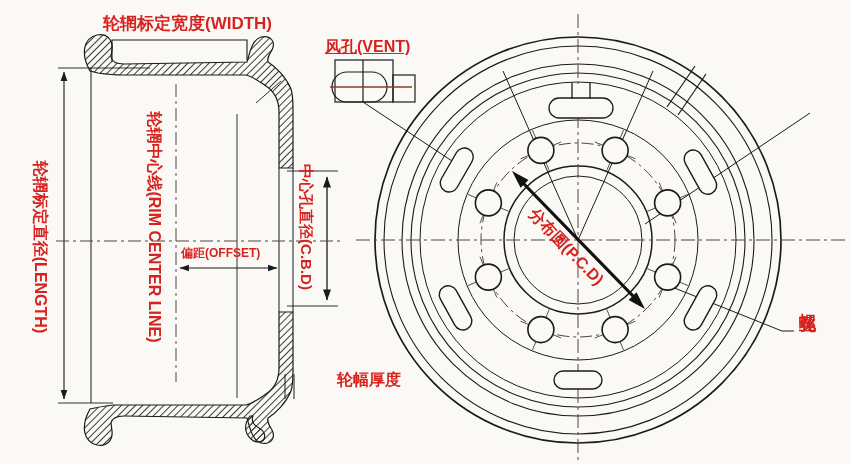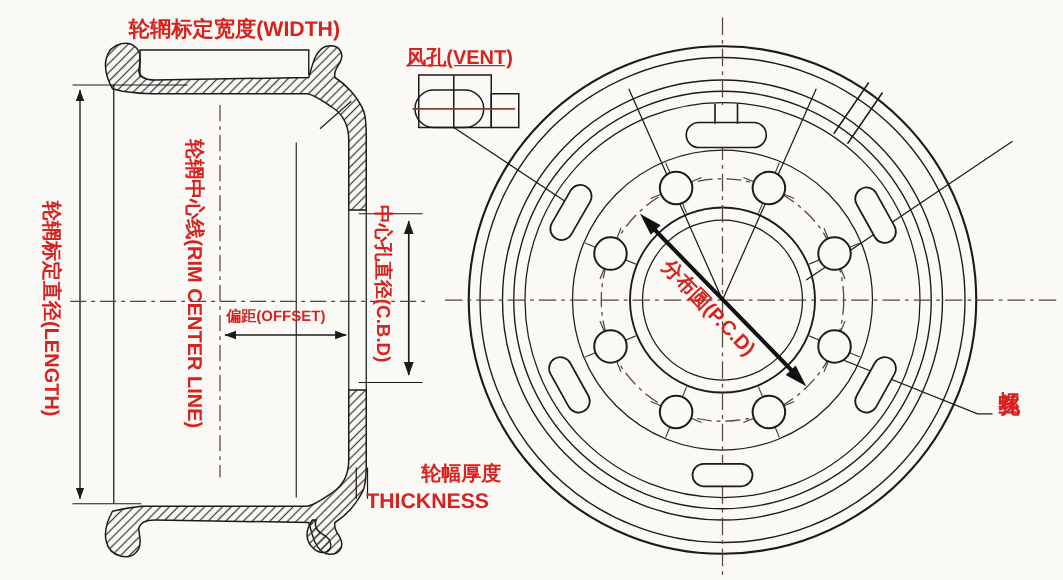--- a/index.html
+++ b/index.html
@@ -210,20 +210,19 @@
   <div class="lbl rot90" style="left:40px; top:247px; font-size:16px;">轮辋标定直径(LENGTH)</div>
 
   <div class="lbl rot90" style="left:154px; top:227px; font-size:16px;">轮辋中心线(RIM CENTER LINE)</div>
 
   <div class="lbl" style="left:181px; top:247px; font-size:12px;">偏距(OFFSET)</div>
 
   <div class="lbl rot90" style="left:306px; top:227px; font-size:15px;">中心孔直径(C.B.D)</div>
 
   <div class="lbl" style="left:301px; top:372px; font-size:16px;margin-left:36px;">轮幅厚度</div>
 
-  <div class="lbl" style="left:293px; top:392px; font-size:17px;">THICKNESS</div>
 
   <div class="lbl" style="left:325px; top:39px; font-size:16px;text-decoration:underline;">风孔(VENT)</div>
 
   <div class="lbl rot46" style="left:566px; top:247px; font-size:16px;">分布圆(P.C.D)</div>
 
   <div class="lbl vstack" style="left:799px; top:299px; font-size:17px;">螺丝孔</div>
 </div>
 
 </body></html>

